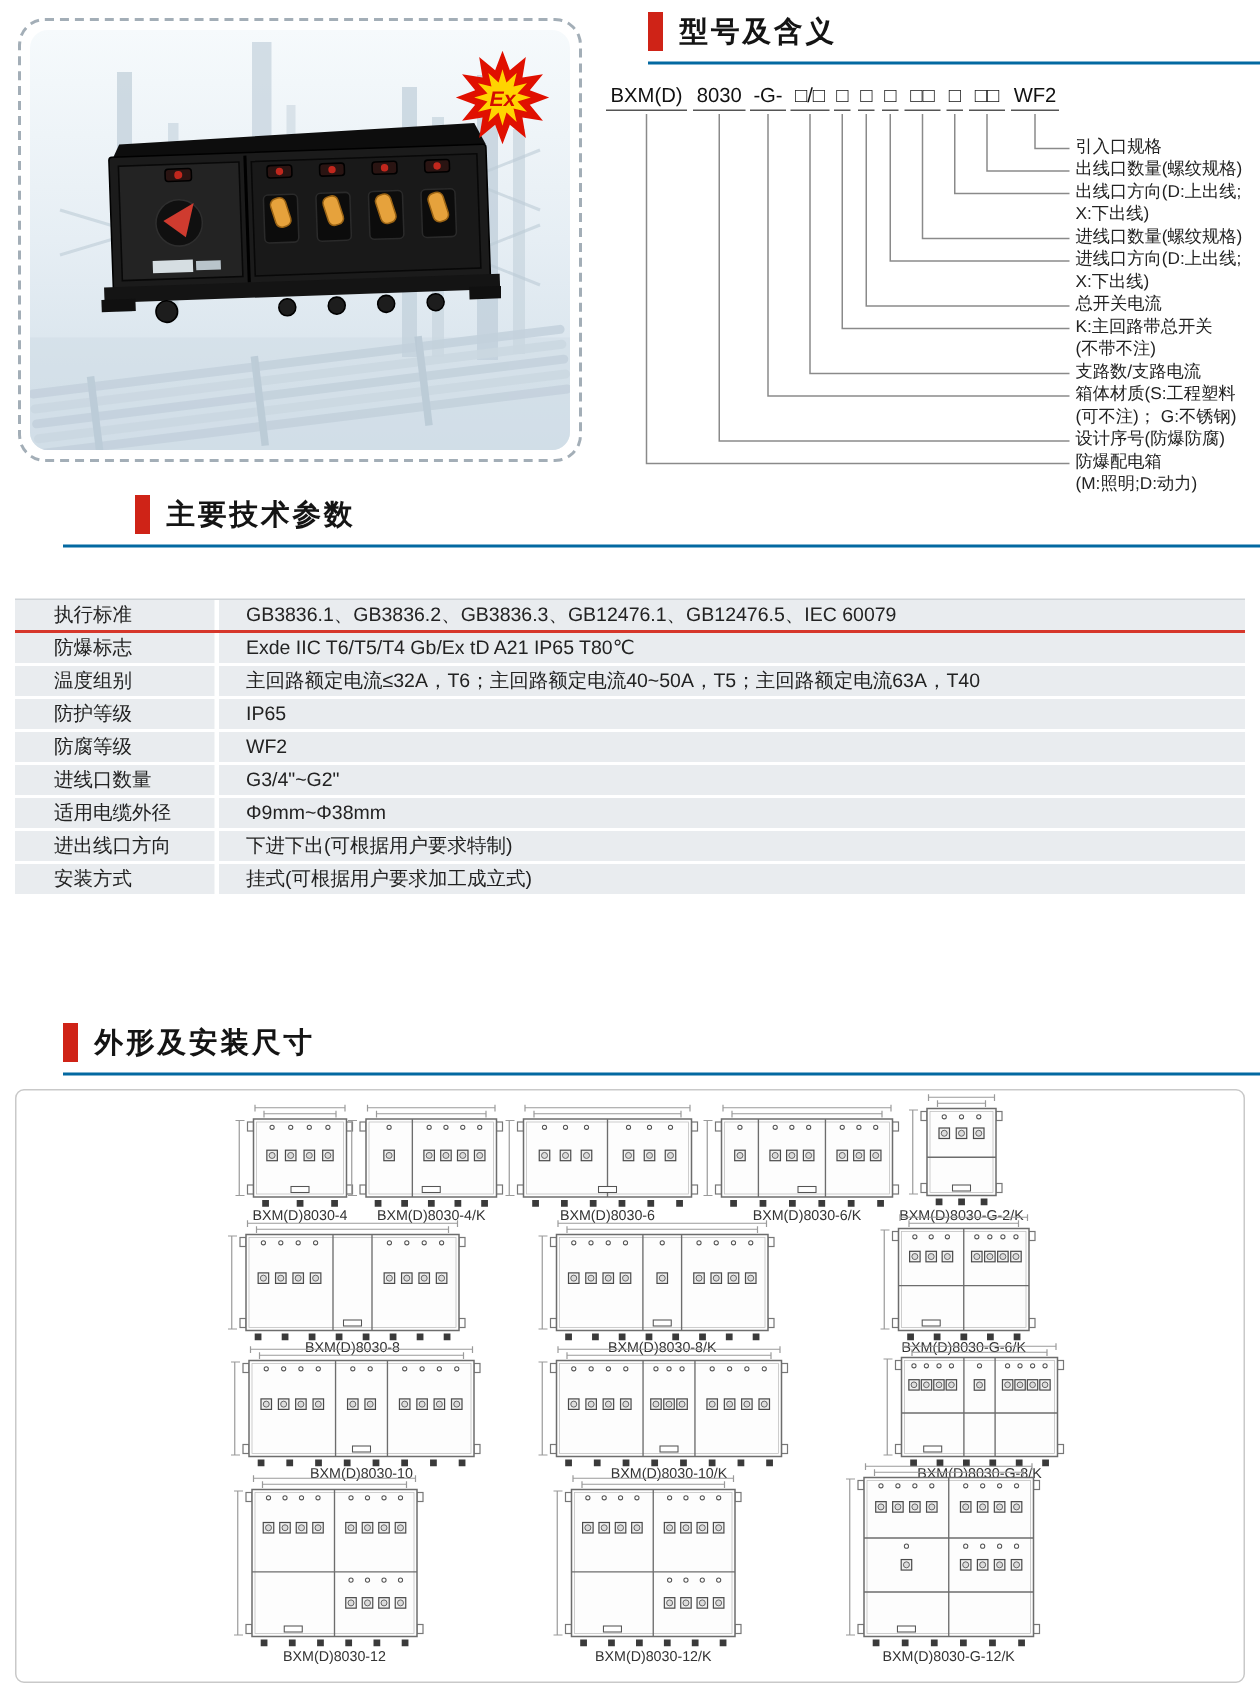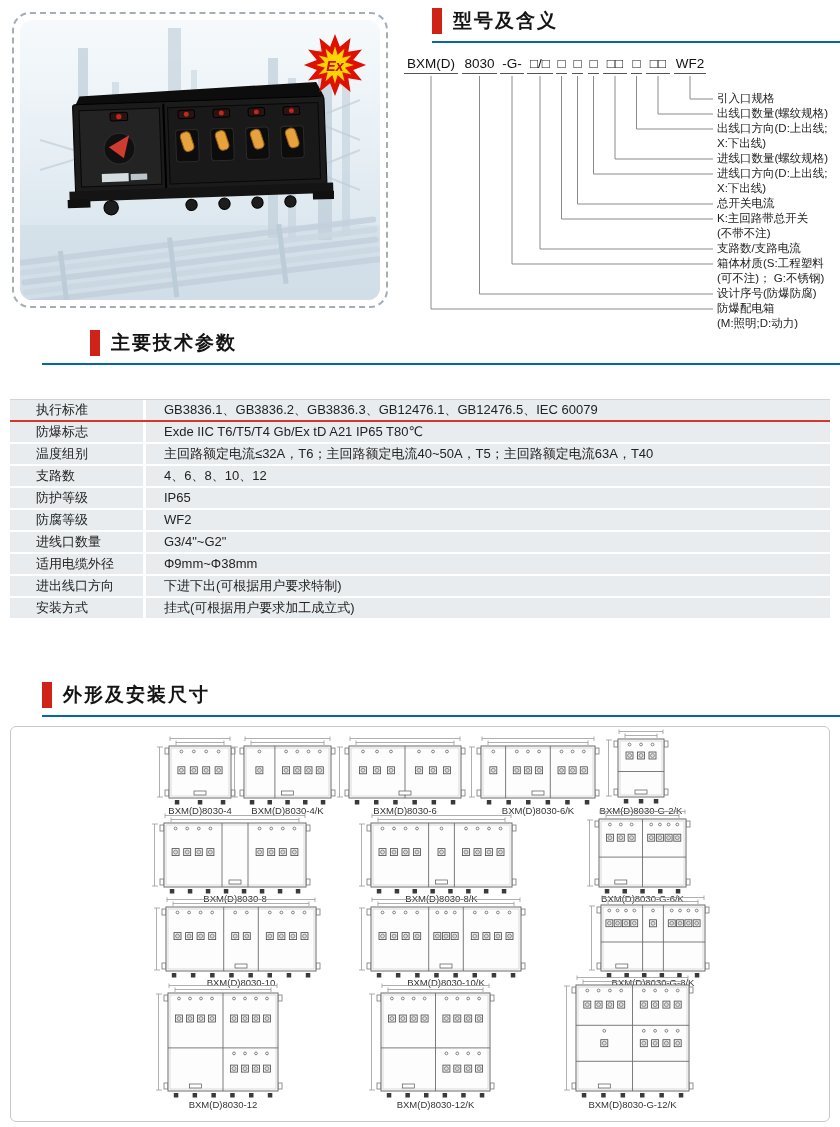--- a/index.html
+++ b/index.html
@@ -191,24 +191,20 @@
          <div class="plabel">执行标准</div>
          <div class="pvalue">GB3836.1、GB3836.2、GB3836.3、GB12476.1、GB12476.5、IEC 60079</div>
        </div>
       <div class="prow">
          <div class="plabel">防爆标志</div>
          <div class="pvalue">Exde IIC T6/T5/T4 Gb/Ex tD A21 IP65 T80℃</div>
        </div>
       <div class="prow">
          <div class="plabel">温度组别</div>
          <div class="pvalue">主回路额定电流≤32A，T6；主回路额定电流40~50A，T5；主回路额定电流63A，T40</div>
-       </div>
-      <div class="prow">
-         <div class="plabel">支路数</div>
-         <div class="pvalue">4、6、8、10、12</div>
        </div>
       <div class="prow">
          <div class="plabel">防护等级</div>
          <div class="pvalue">IP65</div>
        </div>
       <div class="prow">
          <div class="plabel">防腐等级</div>
          <div class="pvalue">WF2</div>
        </div>
       <div class="prow">

